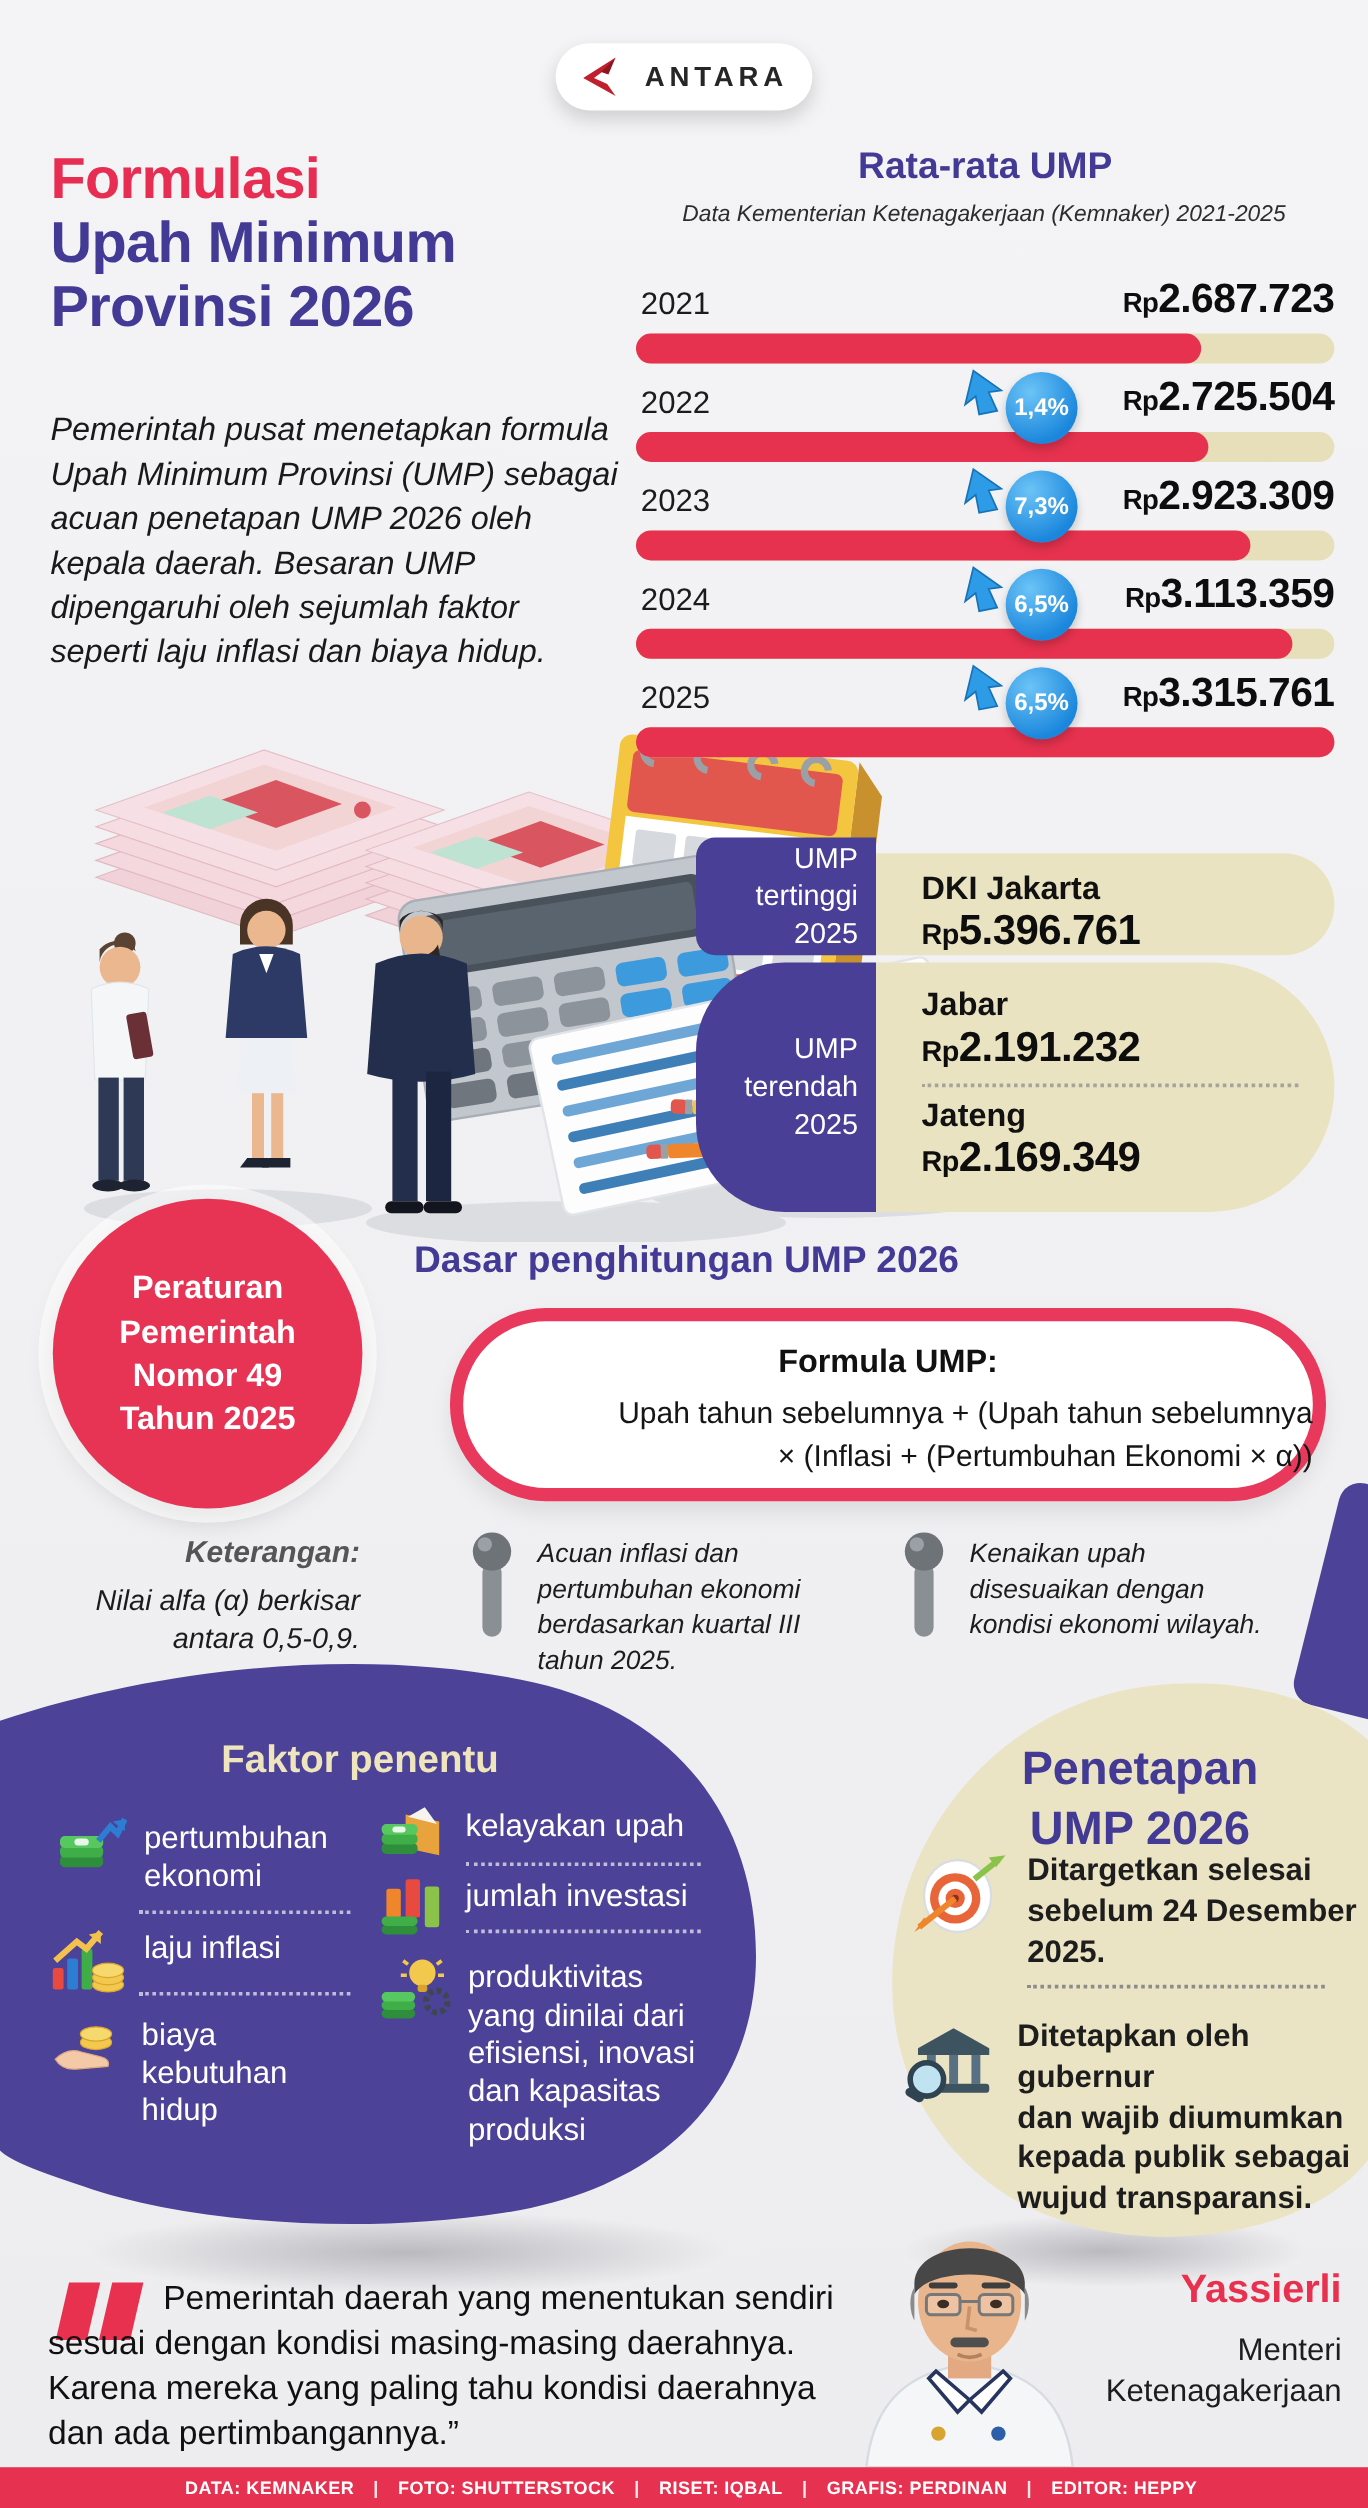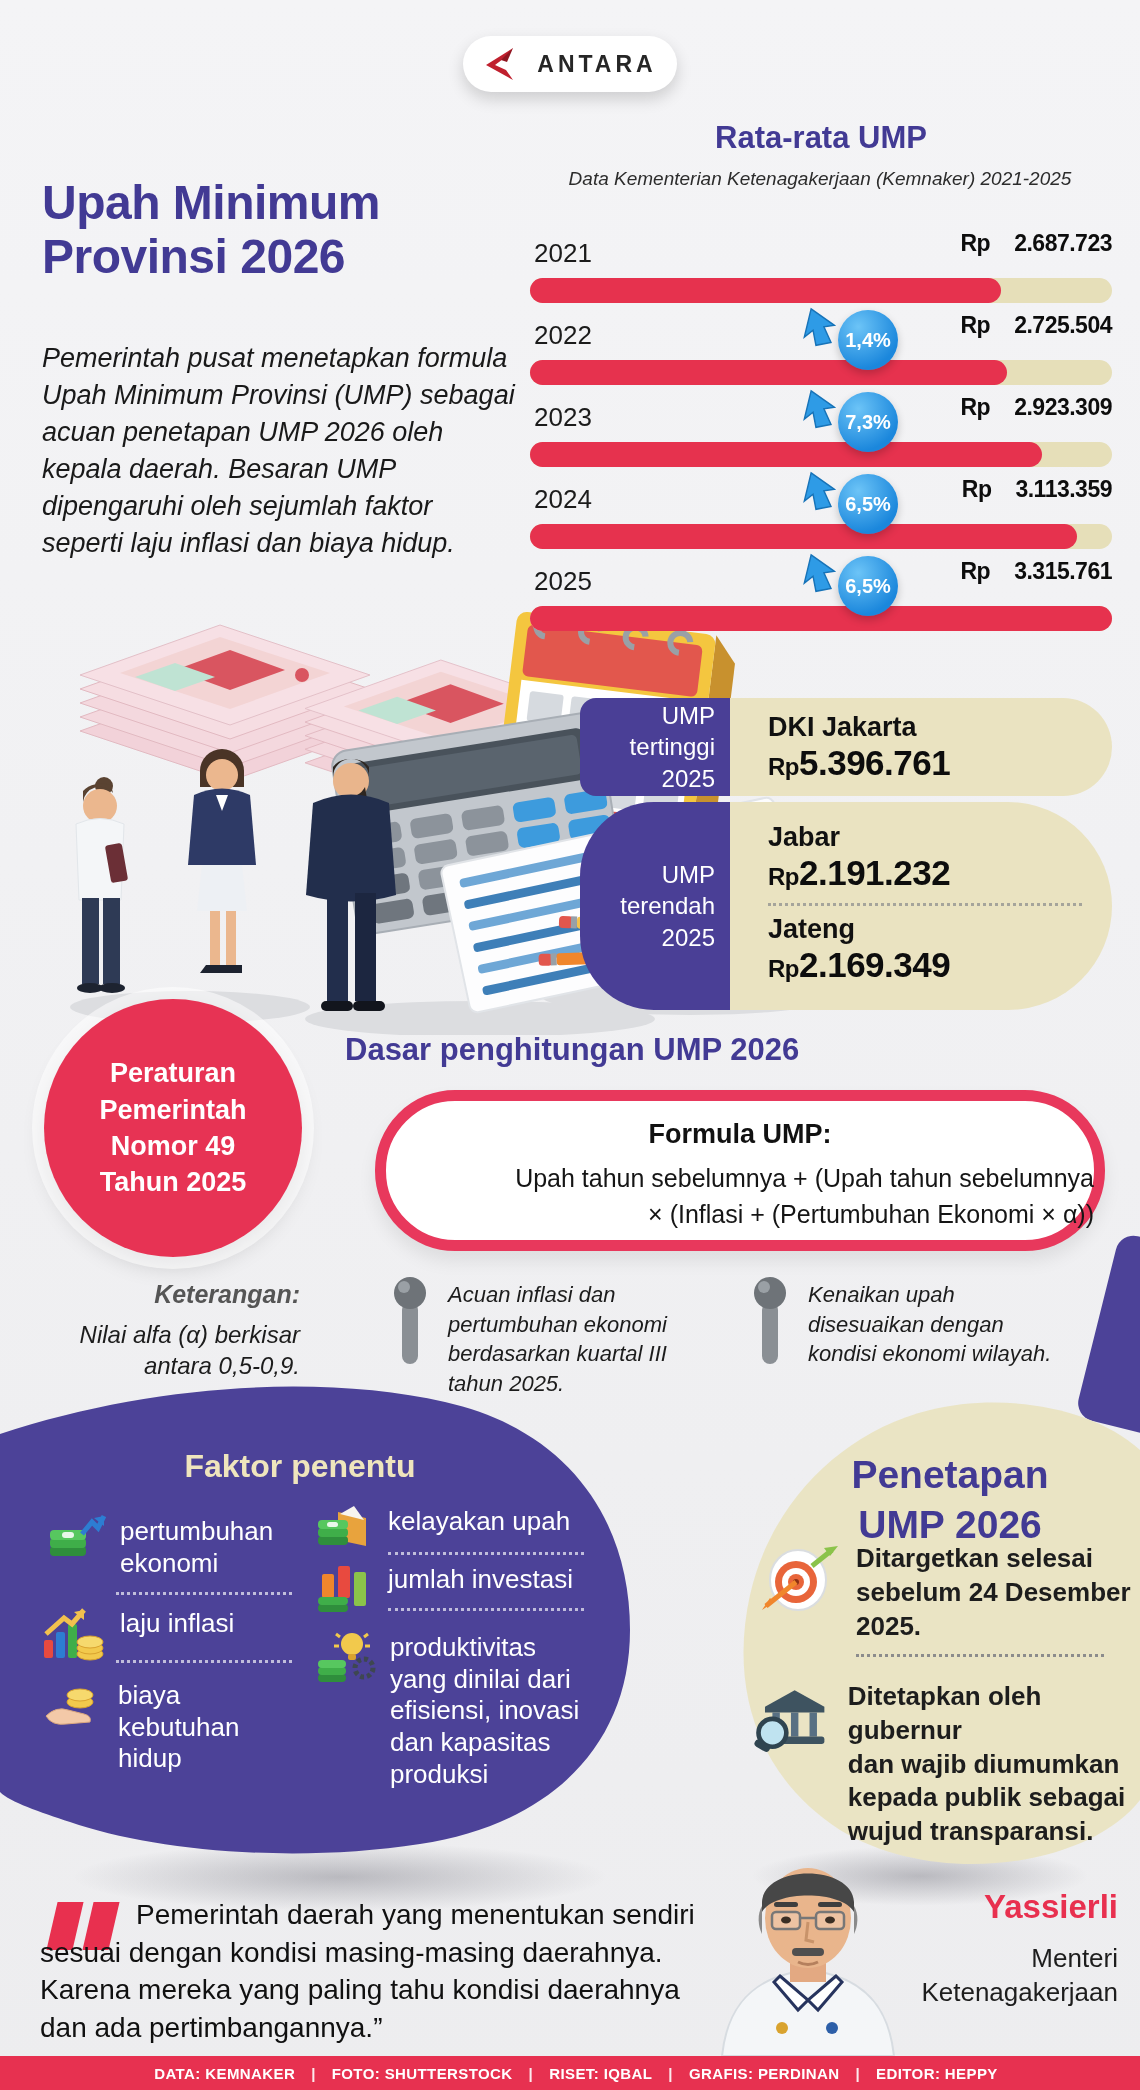--- a/index.html
+++ b/index.html
@@ -18,21 +18,21 @@
   .title-red { position:absolute; left:42px; top:122px; font-size:48px; font-weight:bold; color:#e82d52; letter-spacing:-0.5px; }
   .title-purple { position:absolute; left:42px; top:176px; font-size:48px; font-weight:bold; color:#423a94; line-height:1.13; letter-spacing:-0.5px; }
   .intro { position:absolute; left:42px; top:340px; width:478px; font-size:27px; line-height:1.37; color:#191919;font-style:italic; }
 
   
   .chart-title { position:absolute; left:530px; top:120px; width:582px; text-align:center; font-size:31px; font-weight:bold; color:#423a94; }
   .chart-subtitle { position:absolute; left:520px; top:168px; width:600px; text-align:center; font-style:italic; font-size:19px; color:#2c2c2c; }
   .crow { position:absolute; left:530px; width:582px; height:70px; z-index:2; }
   .cyear { position:absolute; left:4px; top:0; font-size:26px; color:#1b1b1b; }
   .cval { position:absolute; right:0; top:-8px; font-weight:bold; color:#0d0d0d; letter-spacing:-0.5px; }
-  .cval .rp { font-size:23px; } .cval .num { font-size:23px;margin-left:24px; }
+  .cval .rp { font-size:23px; } .cval .num { font-size:34px; }
   .ctrack { position:absolute; left:0; top:40px; width:100%; height:25px; background:#e6dfb9; border-radius:13px; }
   .cfill { height:25px; background:#e6324e; border-radius:13px; }
   .cbadge { position:absolute; left:268px; top:-12px; width:102px; height:66px; z-index:3; }
   .cbadge .arrow { position:absolute; left:0; top:-2px; width:38px; height:42px; }
   .cbadge .bubble { position:absolute; left:40px; top:2px; width:60px; height:60px; border-radius:50%;
       background:radial-gradient(circle at 34% 28%, #6cc4f7, #1b87dc 72%); box-shadow:0 4px 8px rgba(0,0,0,.2);
       display:flex; align-items:center; justify-content:center; color:#fff; font-weight:bold; font-size:20px; }
 
   
   .illus { position:absolute; left:50px; top:565px; width:830px; height:470px; z-index:1; }
@@ -43,21 +43,21 @@
   .hl-card { position:absolute; left:580px; width:532px; display:flex; z-index:6; }
   .hl-label { width:150px; background:#4a3f96; color:#fff; font-size:24px; line-height:1.3; text-align:right;
               display:flex; align-items:center; justify-content:flex-end; padding-right:15px; }
   .hl-body { flex:1; background:#eae3c1; padding:14px 0 10px 38px; }
   .region { font-size:27px; font-weight:bold; color:#111; }
   .amount { font-weight:bold; color:#0d0d0d; letter-spacing:-0.5px; }
   .amount .rp { font-size:24px; } .amount .num { font-size:35px; }
   .dotline { border-top:3px dotted #8f8f8f; opacity:.75; margin:10px 30px 8px 0; }
   #card-high { top:698px; height:98px; }
   #card-high .hl-label { border-radius:16px 0 0 16px; }
-  #card-high .hl-body { border-radius:0 49px 49px 0; }
+  #card-high .hl-body { border-radius:0 49px 49px 0;margin-top:13px; }
   #card-low { top:802px; height:208px; }
   #card-low .hl-label { border-radius:74px 0 0 74px; }
   #card-low .hl-body { border-radius:0 104px 104px 0; padding-top:20px; }
 
   
   .basis-heading { position:absolute; left:345px; top:1032px; font-size:31px; font-weight:bold; color:#423a94; z-index:5; }
   .pp-circle { position:absolute; left:44px; top:999px; width:258px; height:258px; border-radius:50%; background:#e73354;
                color:#fff; font-weight:bold; font-size:27px; line-height:1.35; text-align:center;
                display:flex; align-items:center; justify-content:center; z-index:6;
                box-shadow:0 0 0 12px rgba(255,255,255,.55), 0 10px 22px rgba(0,0,0,.15); }
@@ -113,20 +113,21 @@
 <div id="page">
 
   <div class="logo-pill">
     <svg width="34" height="36" viewBox="0 0 34 36">
       <path d="M30 2 L3 19 L30 34 L23 24 L12 19 L24 10 Z" fill="#c0202e"></path>
       <path d="M30 2 L18 14 L24 16 Z" fill="#8f1621"></path>
     </svg>
     <span class="logo-text">ANTARA</span>
   </div>
 
+  <div class="title-red">Formulasi</div>
   <div class="title-purple pre">Upah Minimum
 Provinsi 2026</div>
   <p class="intro">Pemerintah pusat menetapkan formula Upah Minimum Provinsi (UMP) sebagai acuan penetapan UMP 2026 oleh kepala daerah. Besaran UMP dipengaruhi oleh sejumlah faktor seperti laju inflasi dan biaya hidup.</p>
 
   <div class="chart-title">Rata-rata UMP</div>
   <div class="chart-subtitle">Data Kementerian Ketenagakerjaan (Kemnaker) 2021-2025</div>
 
   <div class="crow" style="top:238px">
     <div class="cyear">2021</div>
 

